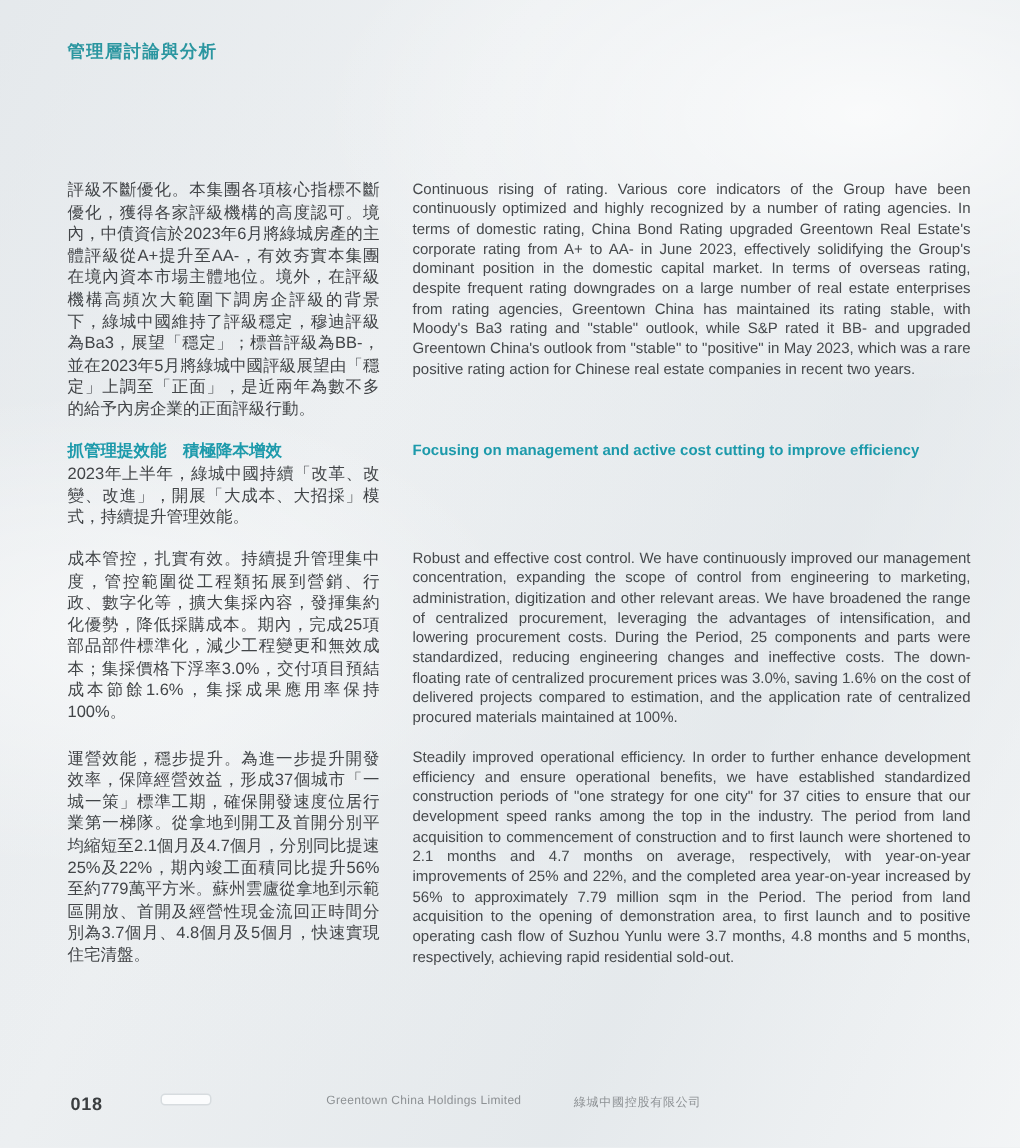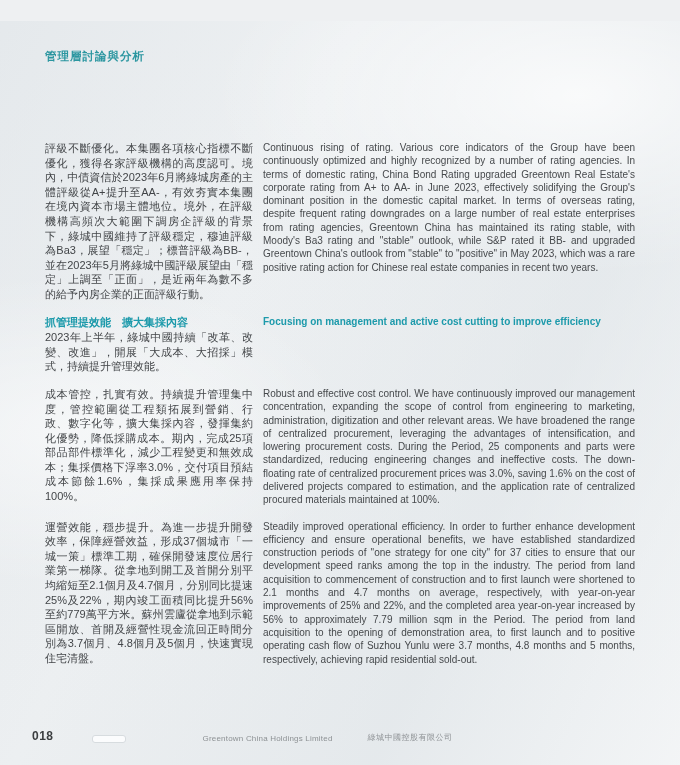--- a/index.html
+++ b/index.html
@@ -12,52 +12,51 @@
     position: relative;
   }
   
   .page {
     position: absolute; inset: 0;
     background:
       radial-gradient(90% 40% at 85% 10%, rgba(255,255,255,0.75) 0%, rgba(255,255,255,0) 60%),
       radial-gradient(70% 35% at 10% 55%, rgba(255,255,255,0.55) 0%, rgba(255,255,255,0) 60%),
       linear-gradient(115deg, rgba(222,227,231,0.55) 0%, rgba(255,255,255,0) 35%, rgba(220,226,230,0.45) 70%, rgba(255,255,255,0.35) 100%),
       linear-gradient(#edf0f2, #eceff1);
-    margin-top: 21px;
   }
   .page-header { position: absolute; left: 45px; top: 28px; }
   .title-zh {
     color: #2b96a0; font-size: 11.5px; font-weight: bold;
     letter-spacing: 1px; line-height: 15px;
   }
   .title-en {
     color: #2b96a0; font-size: 11px; line-height: 15px;
   }
   .content { position: absolute; left: 45px; top: 120px; width: 590px; }
-  .row { display: flex; gap: 10px; align-items: flex-start; margin-bottom: 13px; }
+  .row { display: flex; gap: 22px; align-items: flex-start; margin-bottom: 13px; }
   .cell-zh {
     width: 208px; flex: 0 0 208px;
     font-size: 11px; line-height: 14.6px;
     text-align: justify;
     margin: 0;
   }
   .cell-en {
     width: 372px; flex: 0 0 372px;
     font-size: 10px; line-height: 13.3px;
     text-align: justify;
     margin: 0;
     color: #46494c;
   }
   .heading-row .cell-zh, .heading-row .cell-en {
     color: #1d9aab; font-weight: bold; text-align: left;
   }
   .heading-row { margin-bottom: 1px; }
   .page-footer {
-    position: absolute; left: 32px; bottom: 22px;
-    display: flex; align-items: flex-end; gap: 29px;
+    position: absolute; left: 47px; bottom: 22px;
+    display: flex; align-items: flex-start; gap: 29px;
   }
   .page-number { font-size: 12px; font-weight: bold; color: #3b3e40; letter-spacing: 0.5px; }
   .footer-pill {
     display: inline-block; width: 32px; height: 6px;
     background: #fbfcfd; border: 1px solid #d7dcdf; border-radius: 3px;
     margin-left: 9px; margin-right: 8px;
   }
   .company-en { font-size: 8px; color: #8d9194; letter-spacing: 0.2px; padding-left: 40px; }
   .company-zh { font-size: 8px; color: #8d9194; margin-left: 6px; letter-spacing: 0.5px; }
 </style>
@@ -71,21 +70,21 @@
   </header>
 
   <main class="content">
 
     <div class="row">
       <p class="cell-zh">評級不斷優化。本集團各項核心指標不斷優化，獲得各家評級機構的高度認可。境內，中債資信於2023年6月將綠城房產的主體評級從A+提升至AA-，有效夯實本集團在境內資本市場主體地位。境外，在評級機構高頻次大範圍下調房企評級的背景下，綠城中國維持了評級穩定，穆迪評級為Ba3，展望「穩定」；標普評級為BB-，並在2023年5月將綠城中國評級展望由「穩定」上調至「正面」，是近兩年為數不多的給予內房企業的正面評級行動。</p>
       <p class="cell-en">Continuous rising of rating. Various core indicators of the Group have been continuously optimized and highly recognized by a number of rating agencies. In terms of domestic rating, China Bond Rating upgraded Greentown Real Estate's corporate rating from A+ to AA- in June 2023, effectively solidifying the Group's dominant position in the domestic capital market. In terms of overseas rating, despite frequent rating downgrades on a large number of real estate enterprises from rating agencies, Greentown China has maintained its rating stable, with Moody's Ba3 rating and "stable" outlook, while S&amp;P rated it BB- and upgraded Greentown China's outlook from "stable" to "positive" in May 2023, which was a rare positive rating action for Chinese real estate companies in recent two years.</p>
     </div>
 
     <div class="row heading-row">
-      <p class="cell-zh">抓管理提效能　擴大集採內容</p>
+      <p class="cell-zh">抓管理提效能　積極降本增效</p>
       <p class="cell-en">Focusing on management and active cost cutting to improve efficiency</p>
     </div>
 
     <div class="row">
       <p class="cell-zh">2023年上半年，綠城中國持續「改革、改變、改進」，開展「大成本、大招採」模式，持續提升管理效能。</p>
     </div>
 
     <div class="row">
       <p class="cell-zh">成本管控，扎實有效。持續提升管理集中度，管控範圍從工程類拓展到營銷、行政、數字化等，擴大集採內容，發揮集約化優勢，降低採購成本。期內，完成25項部品部件標準化，減少工程變更和無效成本；集採價格下浮率3.0%，交付項目預結成本節餘1.6%，集採成果應用率保持100%。</p>
       <p class="cell-en">Robust and effective cost control. We have continuously improved our management concentration, expanding the scope of control from engineering to marketing, administration, digitization and other relevant areas. We have broadened the range of centralized procurement, leveraging the advantages of intensification, and lowering procurement costs. During the Period, 25 components and parts were standardized, reducing engineering changes and ineffective costs. The down-floating rate of centralized procurement prices was 3.0%, saving 1.6% on the cost of delivered projects compared to estimation, and the application rate of centralized procured materials maintained at 100%.</p>

